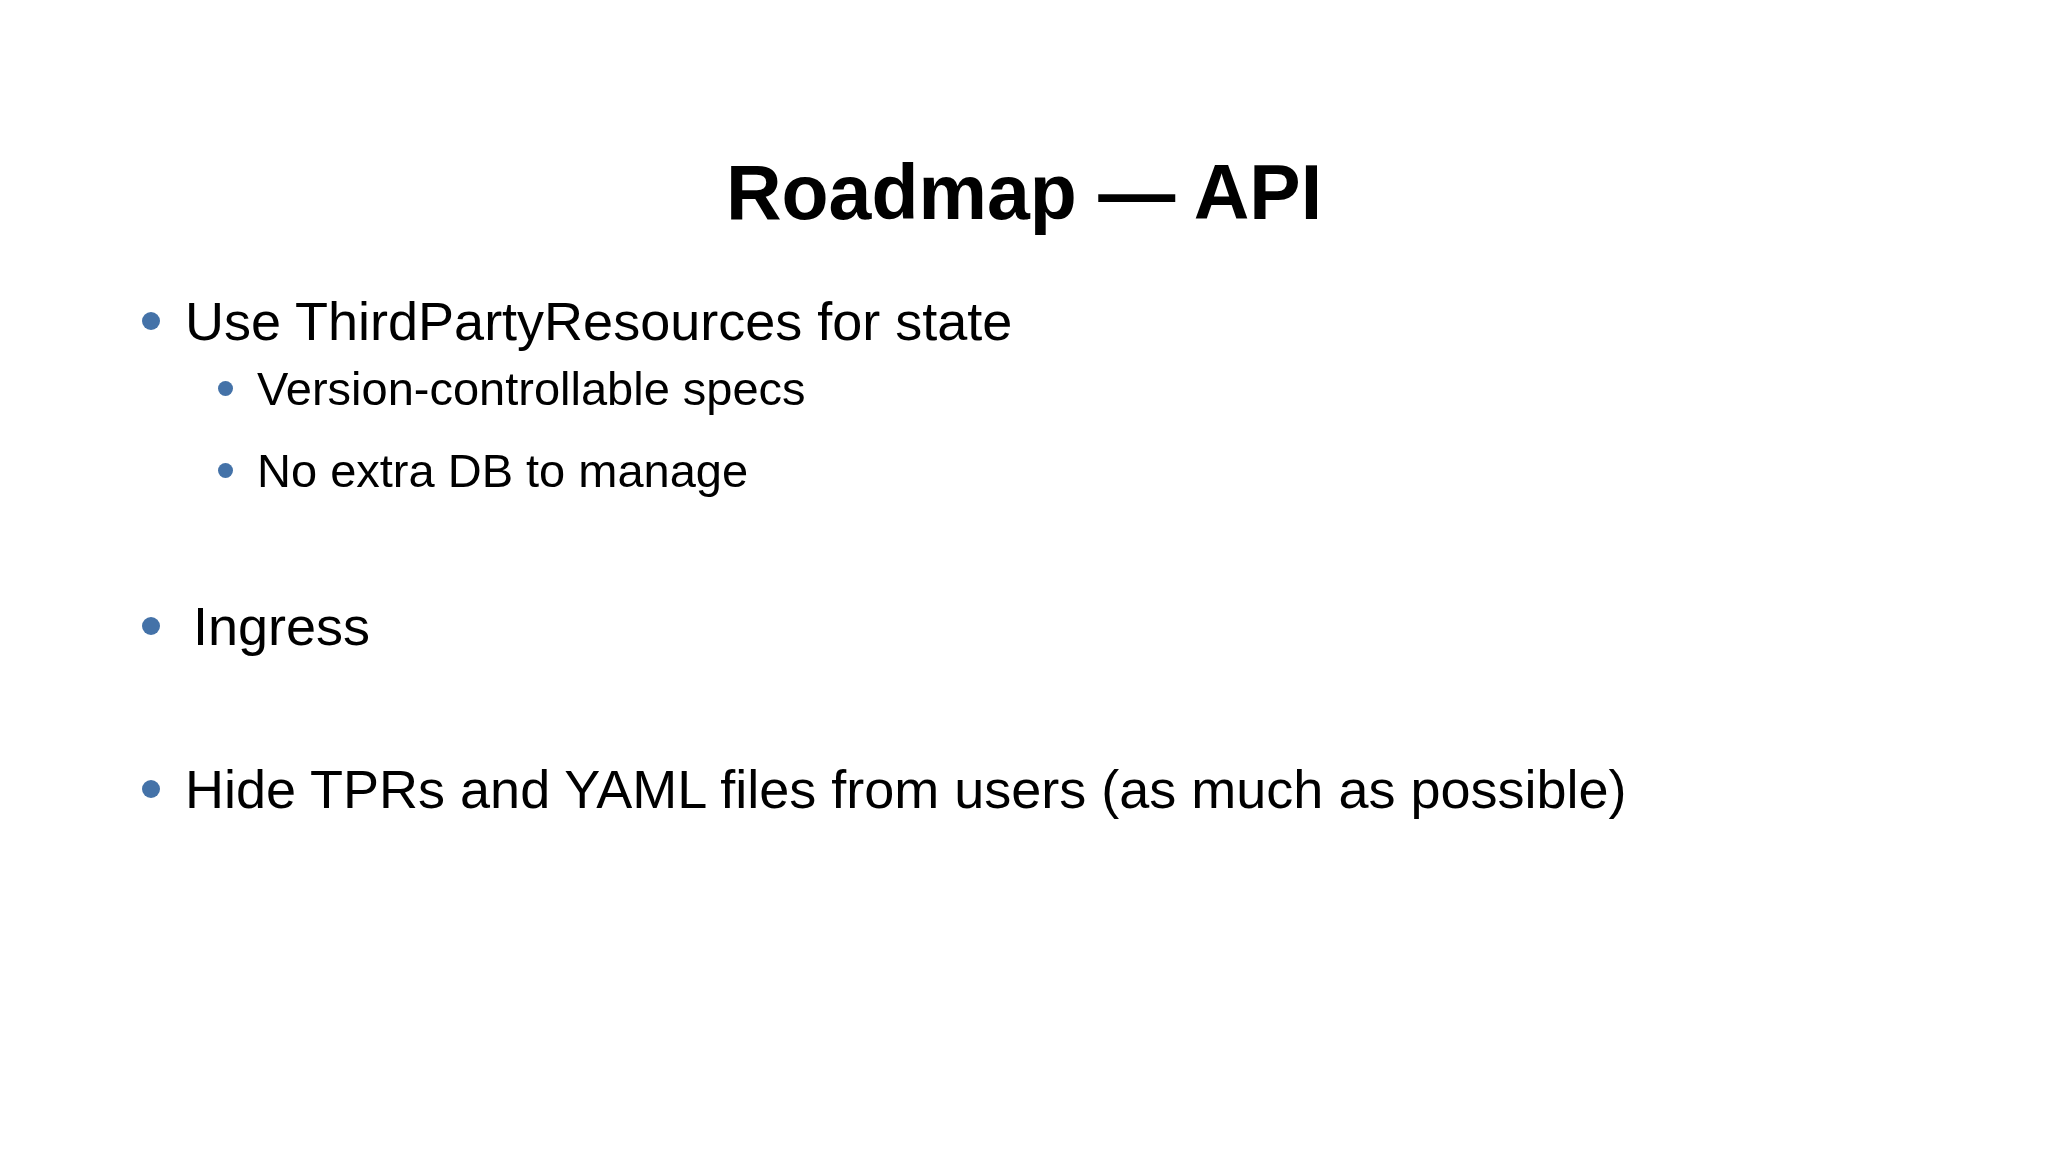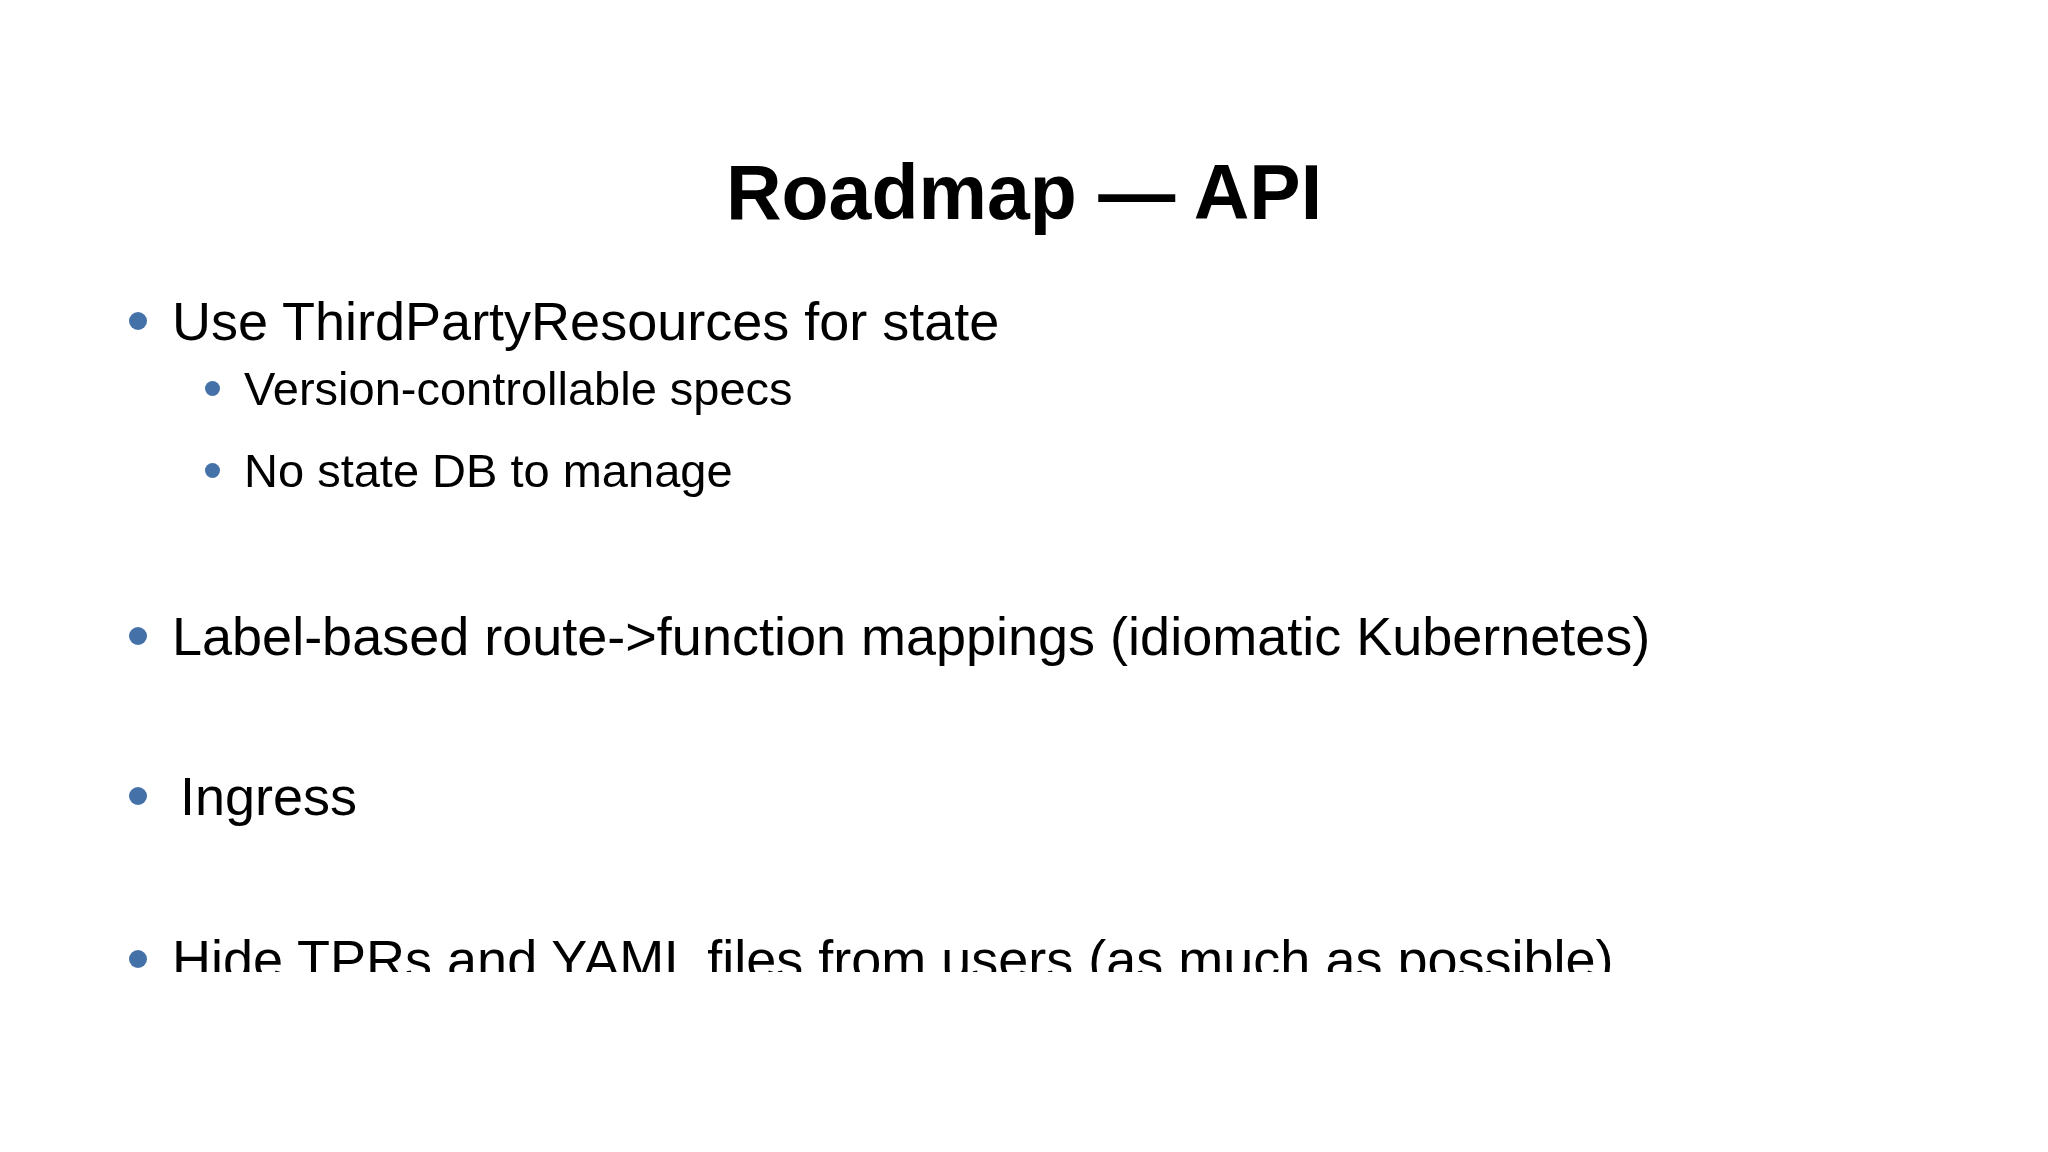--- a/index.html
+++ b/index.html
@@ -22,21 +22,21 @@
     left: 0;
     right: 0;
     text-align: center;
     font-size: 77px;
     font-weight: bold;
     letter-spacing: 0px;
     color: var(--text-color, #000000);
   }
   .content {
     position: absolute;
-    left: 129px;
+    left: 142px;
     top: 288px;
     right: 60px;
   }
   .bullet-list {
     list-style: none;
     margin: 0;
     padding: 0;
   }
   .li {
     display: flex;
@@ -90,27 +90,23 @@
         <span class="bullet-text">Use ThirdPartyResources for state</span>
       </li>
 
       <li class="li level2 gap-sub">
         <span class="dot"></span>
         <span class="bullet-text">Version-controllable specs</span>
       </li>
 
       <li class="li level2 gap-sub2">
         <span class="dot"></span>
-        <span class="bullet-text">No state DB to manage</span>
+        <span class="bullet-text">No extra DB to manage</span>
       </li>
 
-      <li class="li level1 gap-section1">
-        <span class="dot"></span>
-        <span class="bullet-text">Label-based route-&gt;function mappings (idiomatic Kubernetes)</span>
-      </li>
 
       <li class="li level1 gap-section2">
         <span class="dot"></span>
         <span class="bullet-text">Ingress</span>
       </li>
 
       <li class="li level1 gap-section3">
         <span class="dot"></span>
         <span class="bullet-text">Hide TPRs and YAML files from users (as much as possible)</span>
       </li>

